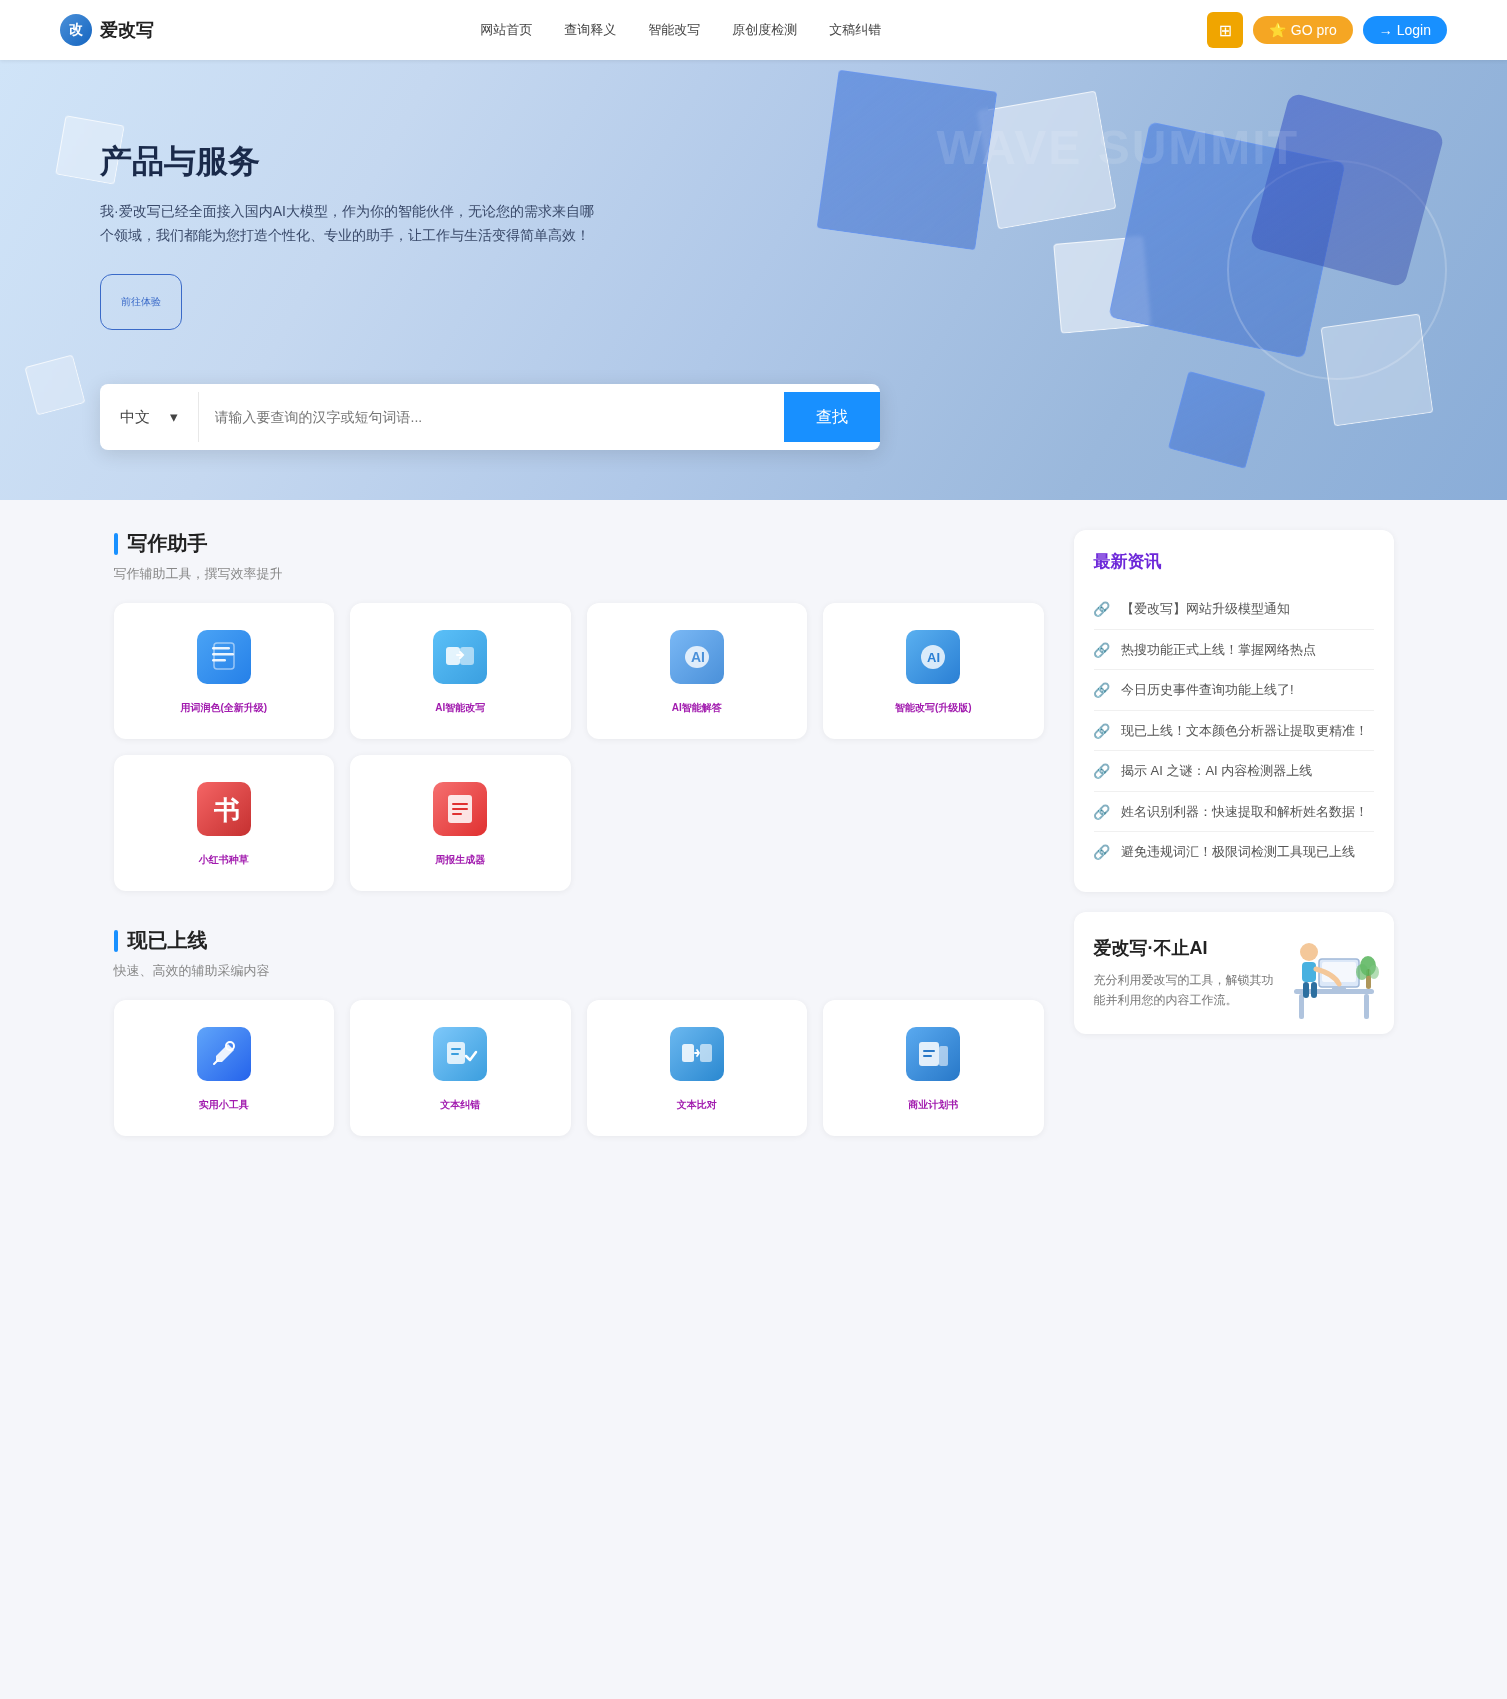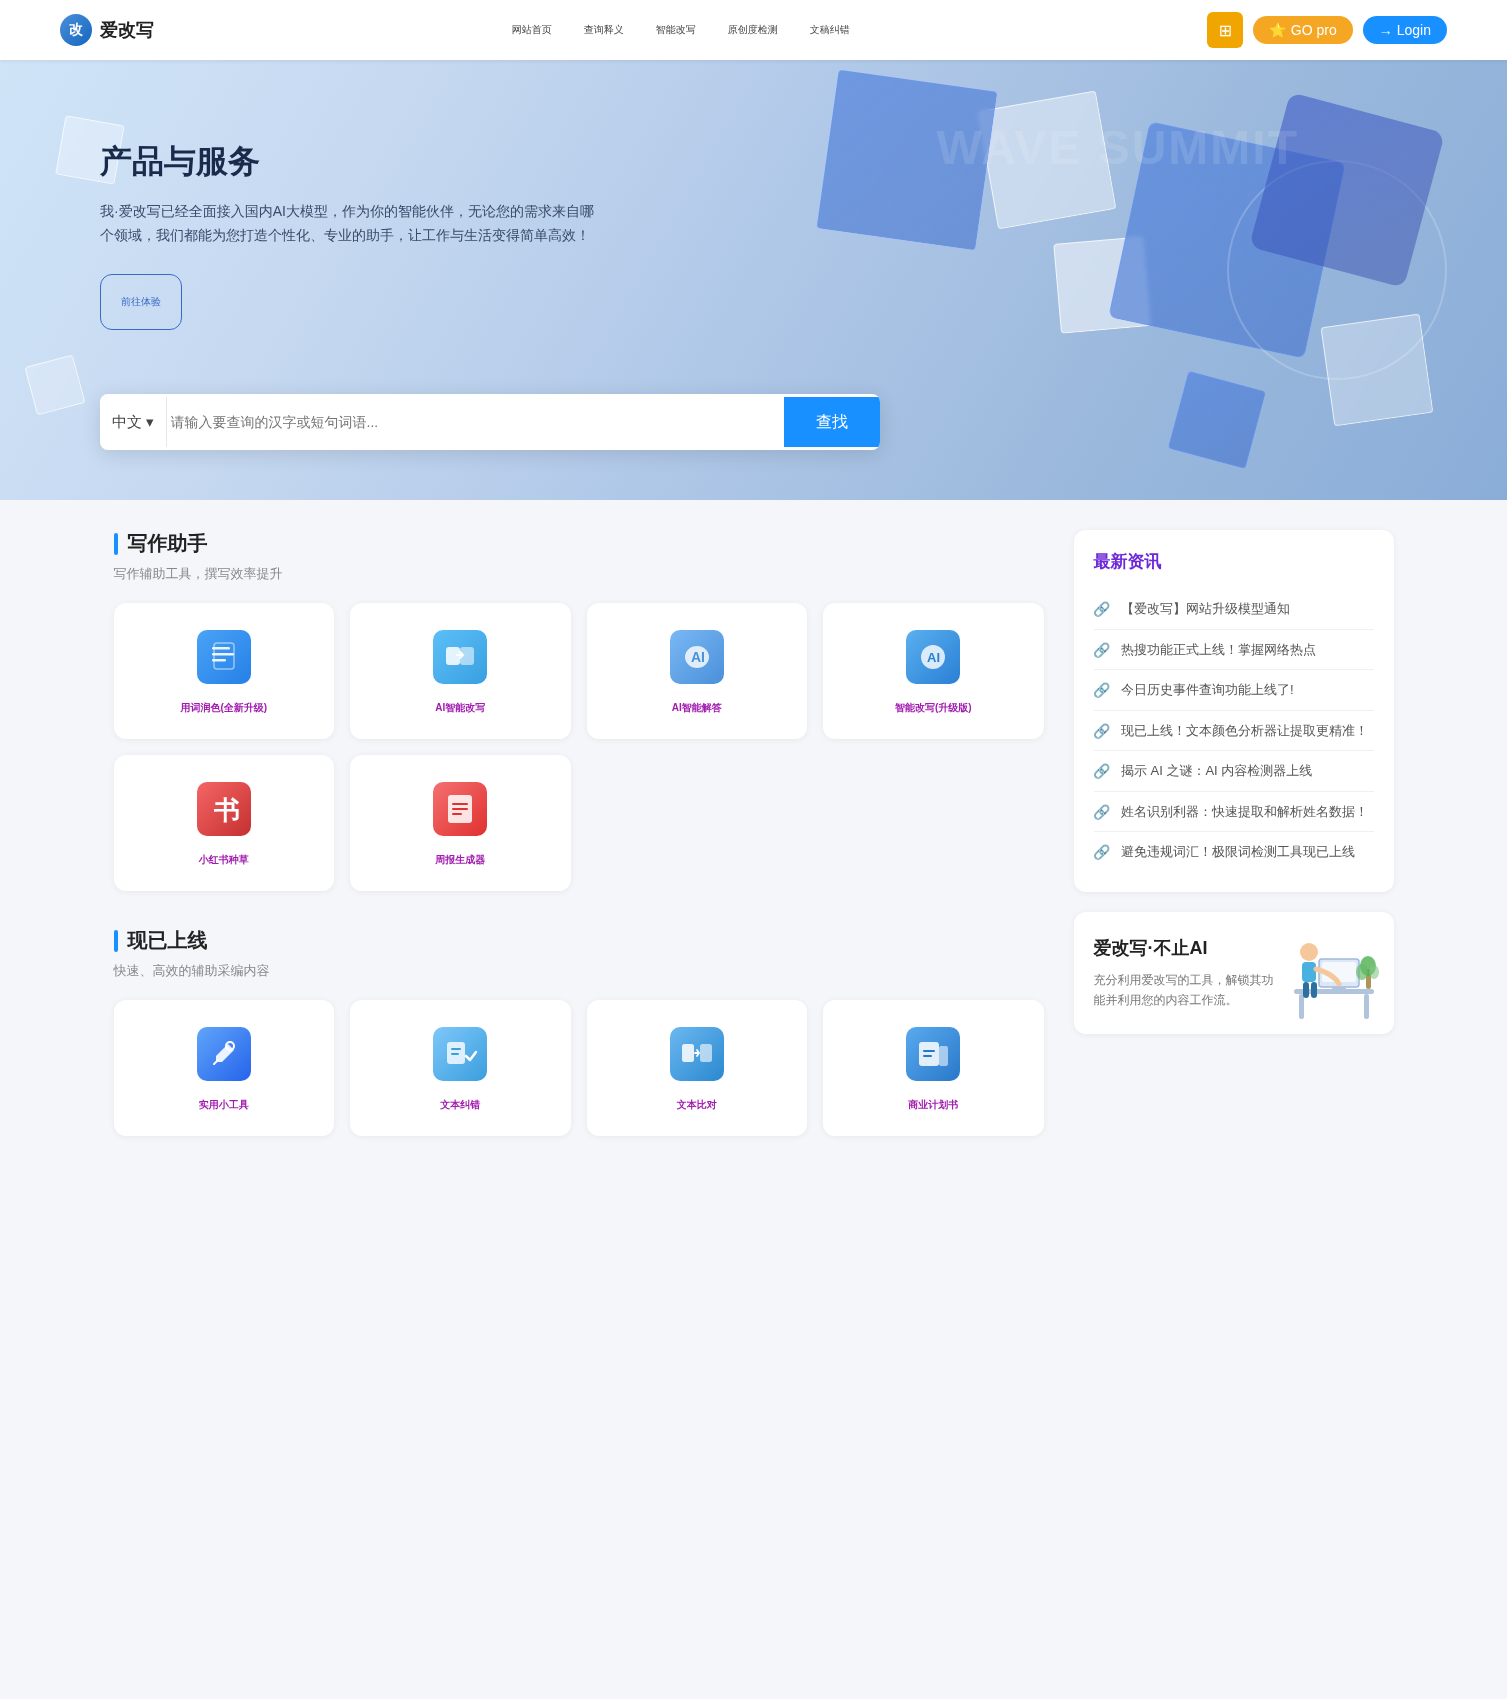--- a/index.html
+++ b/index.html
@@ -13,21 +13,21 @@
     }
     .logo { display: flex; align-items: center; gap: 8px; cursor: pointer; }
     .logo-icon {
       width: 32px; height: 32px; border-radius: 50%;
       background: linear-gradient(135deg, #4a90d9, #1565c0);
       display: flex; align-items: center; justify-content: center;
       color: #fff; font-size: 14px; font-weight: bold;
     }
     .logo-text { font-size: 18px; font-weight: bold; color: #222; }
     .nav { display: flex; align-items: center; gap: 32px; }
-    .nav-item { font-size: 10px; color: #444; cursor: pointer; white-space: nowrap; }
+    .nav-item { font-size: 13px; color: #444; cursor: pointer; white-space: nowrap; }
     .header-actions { display: flex; align-items: center; gap: 10px; }
     .btn-grid {
       width: 36px; height: 36px; background: #f0a500; border-radius: 6px;
       display: flex; align-items: center; justify-content: center; cursor: pointer;
       color: #fff; font-size: 16px;
     }
     .btn-go-pro {
       display: flex; align-items: center; gap: 4px;
       padding: 6px 16px; background: #f5a623; border-radius: 20px;
       color: #fff; font-size: 14px; cursor: pointer; font-weight: 500;
@@ -68,27 +68,27 @@
 
     
     .search-section {
       position: absolute; bottom: 50px; left: 100px; right: 100px; z-index: 5;
       display: flex; align-items: center; gap: 0;
       background: #fff; border-radius: 8px; overflow: hidden;
       box-shadow: 0 4px 20px rgba(0,0,0,0.12);
       max-width: 780px;
     }
     .search-lang {
-      display: flex; align-items: center; gap: 4px;
-      padding: 0 12px; height: 50px; border-right: 1px solid #e8e8e8;
+      display: flex; align-items: center; gap: 20px;
+      padding: 0 20px; height: 50px; border-right: 1px solid #e8e8e8;
       cursor: pointer; font-size: 15px; color: #444; white-space: nowrap;
     }
     .search-input {
-      flex: 1; height: 56px; border: none; outline: none;
-      padding: 0 4px; font-size: 14px; color: #999;
+      flex: 1; height: 66px; border: none; outline: none;
+      padding: 0 16px; font-size: 14px; color: #999;
     }
     .btn-search {
       padding: 0 32px; height: 50px; background: #1890ff;
       color: #fff; font-size: 16px; border: none; cursor: pointer;
       white-space: nowrap;
     }
 
     
     .main-content {
       max-width: 1400px; margin: 0 auto; padding: 30px 60px;

